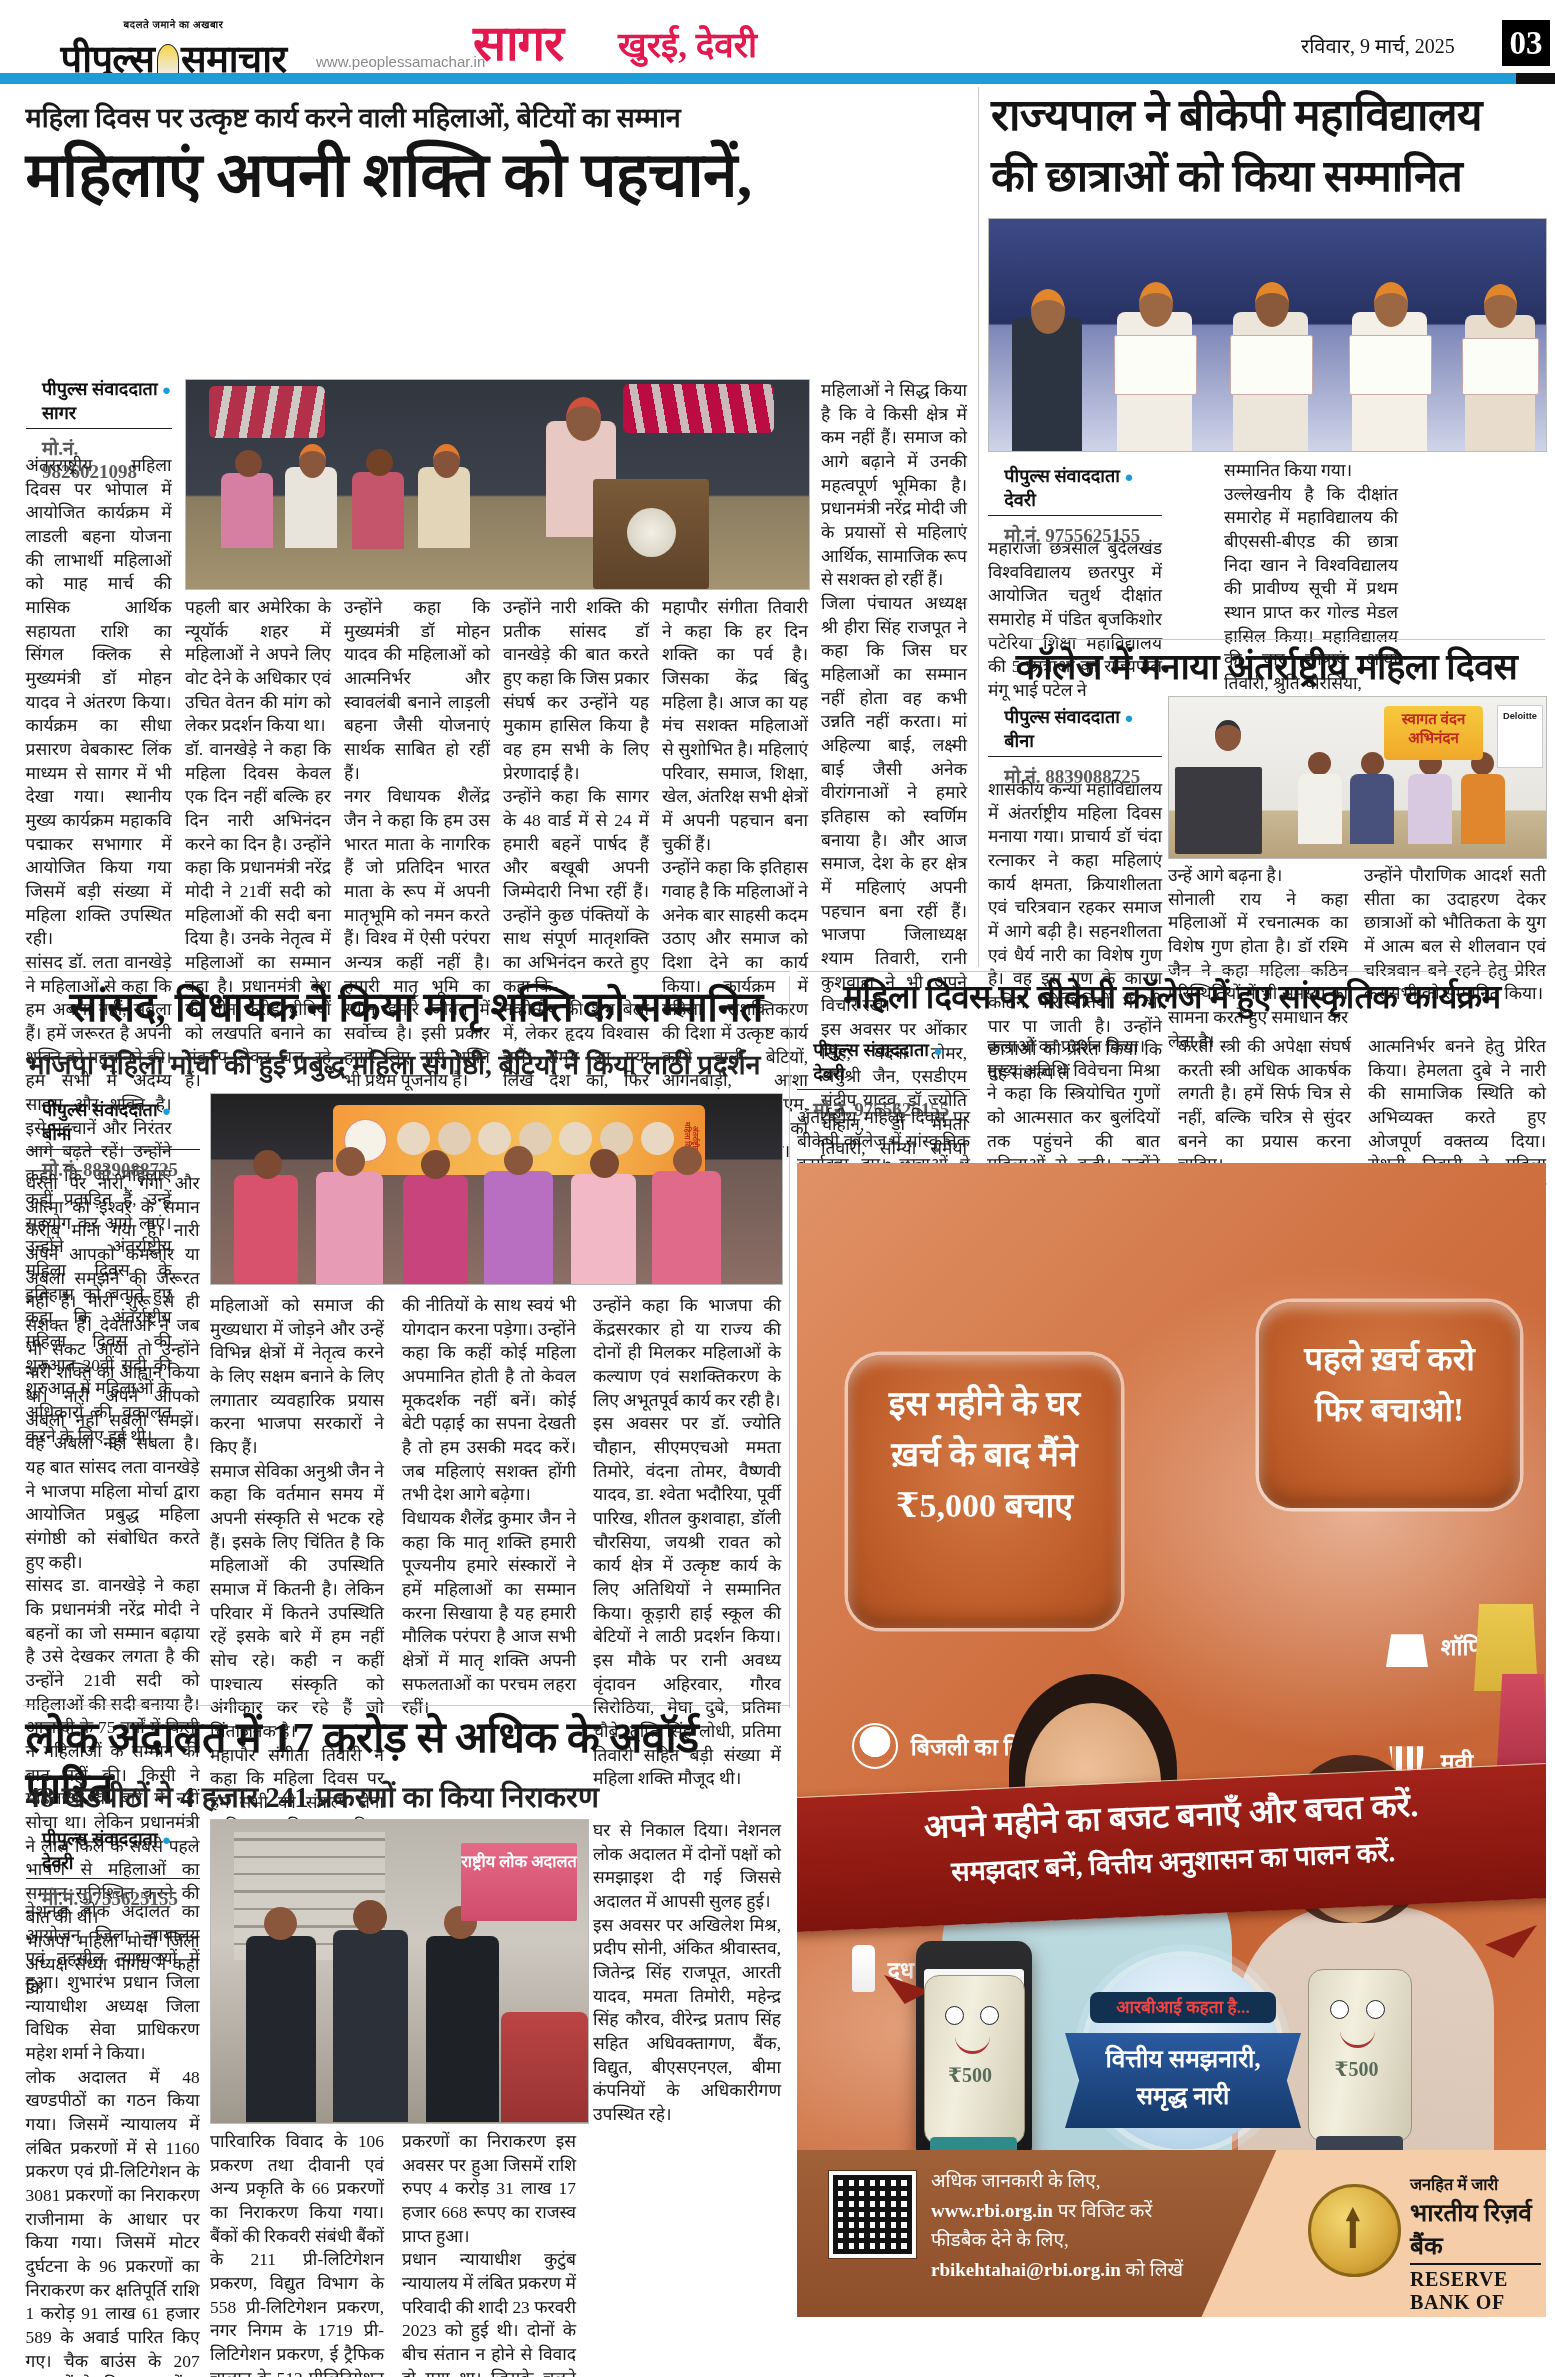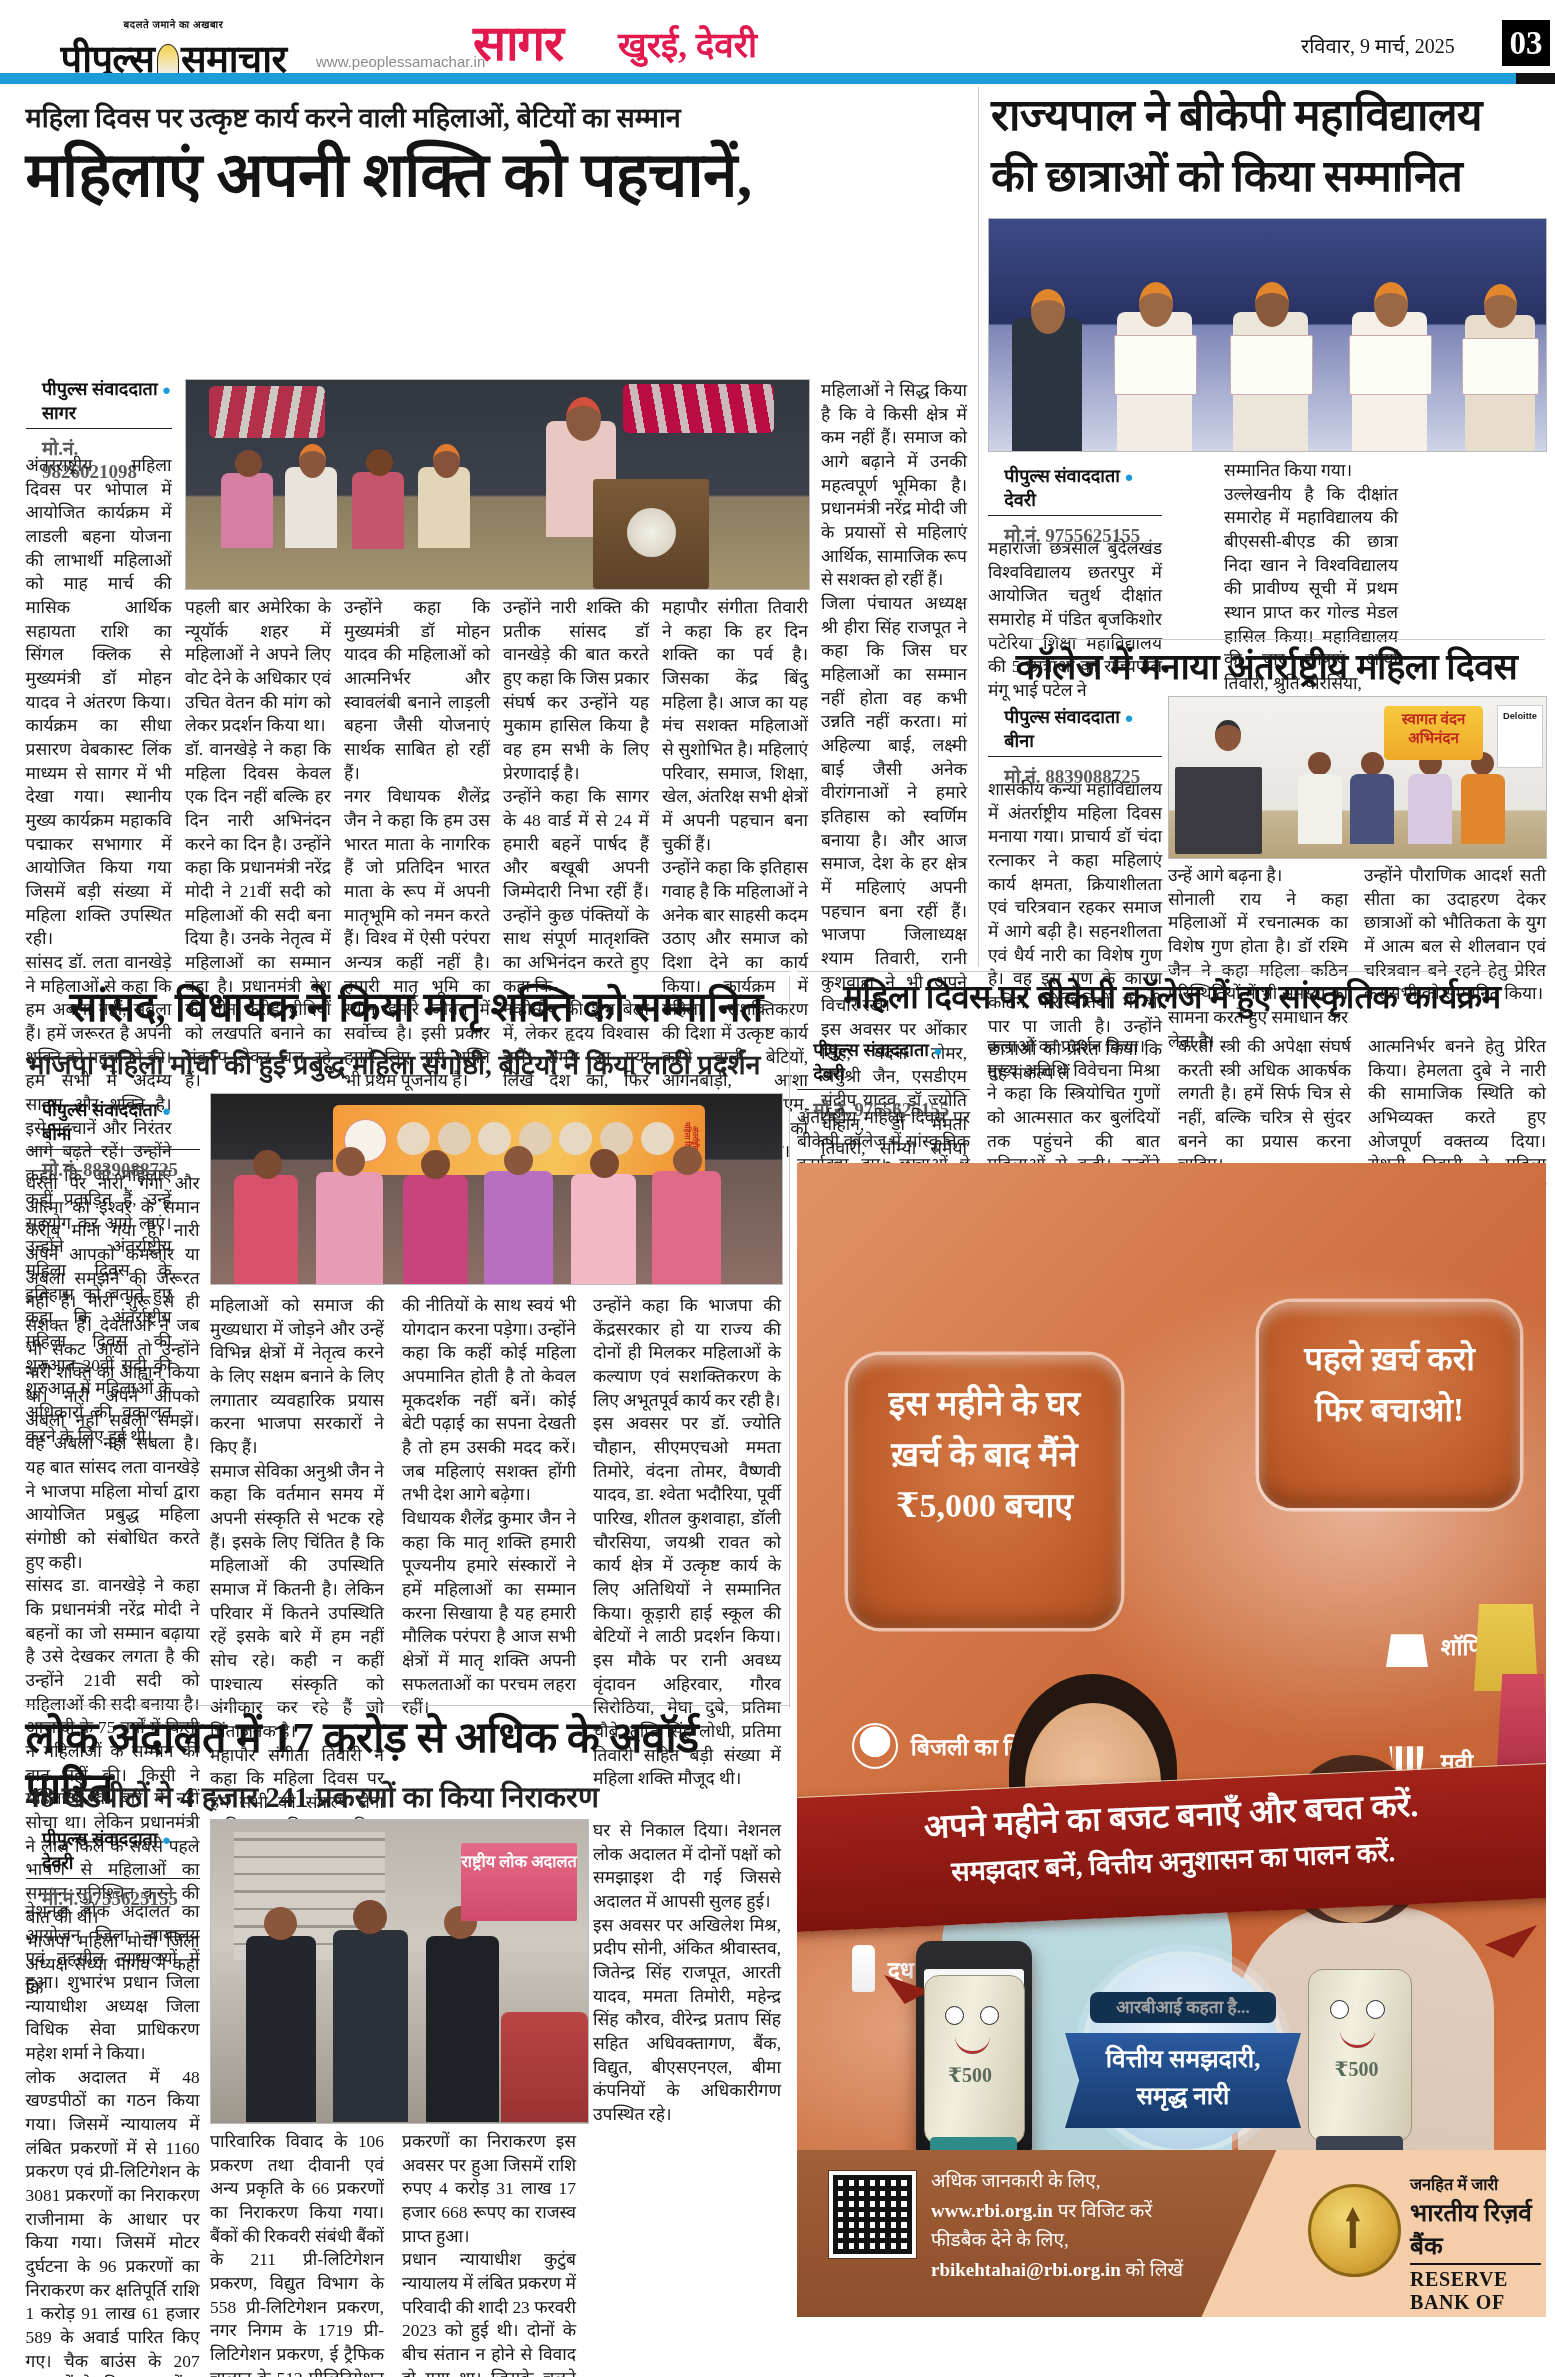--- a/index.html
+++ b/index.html
@@ -38,21 +38,21 @@
       box-shadow:0 0 0 3.5px rgba(255,255,255,.55), inset 0 5.8px 14px rgba(255,255,255,.45), inset 0 -9.3px 17.4px rgba(80,30,5,.4);
       color:#fff;font-weight:bold;text-align:center;white-space:pre-line;}
   .ad-item{display:flex;align-items:center;gap:12.8px;color:#fff;font-weight:bold;font-size:23px;}
   .ad-ic{width:42px;height:42px;position:relative;flex:0 0 42px;}
   .banner-red{background:linear-gradient(#a3231a,#7e130d);color:#fff;font-weight:bold;text-align:center;
       box-shadow:0 4.6px 10.5px rgba(60,10,0,.45);border-top:1.7px solid #e8c9a8;}
   .badge-ellipse{border-radius:50%;background:radial-gradient(circle at 50% 35%, #eef6fd 0%, #cfe3f2 55%, #9fc4e0 100%);
       box-shadow:0 0 0 5.8px rgba(255,255,255,.35), 0 0 0 12.8px rgba(220,240,255,.25);}
   .badge-ribbon{background:linear-gradient(#2a5aa0,#163a6b);color:#fff;font-weight:bold;text-align:center;white-space:pre-line;
       clip-path:polygon(0 0,100% 0,94% 50%,100% 100%,0 100%,6% 50%);}
-  .badge-pill{background:#12304f;color:#a3a3a3;font-weight:bold;text-align:center;border-radius:8.1px;}
+  .badge-pill{background:#12304f;color:#ef4444;font-weight:bold;text-align:center;border-radius:8.1px;}
   .mascot-body{background:linear-gradient(100deg,#ddd8c2,#f2efdf 40%,#cfc9b0);border:1.2px solid #9a947c;border-radius:15px;}
   .qr{background:
       repeating-linear-gradient(0deg,#131313 0 5.2px,transparent 5.2px 10.5px),
       repeating-linear-gradient(90deg,#131313 0 5.2px,#fff 5.2px 10.5px);
       border:4.6px solid #fff;outline:1.2px solid #5c3318;}
   .seal{border-radius:50%;background:radial-gradient(circle at 40% 35%, #f3d873, #d8a93c 60%, #b07f1e);
       border:3.5px solid #8a6515;}
   .rbi-hi{font-size:24.4px;font-weight:bold;color:#161616;}
   .rbi-en{font-size:20px;font-weight:bold;color:#161616;letter-spacing:0.6px;font-family:"Liberation Serif",serif;}
   .ad-white{color:#fff;font-weight:bold;}
@@ -314,21 +314,21 @@
     <div class="banner-red abs" style="left:-8.1px;top:617px;width:767px;height:123px;transform:rotate(-2.6deg);padding-top:10.5px;">
       <div style="font-size:33px;">अपने महीने का बजट बनाएँ और बचत करें.</div>
       <div style="font-size:27px;margin-top:5.8px;">समझदार बनें, वित्तीय अनुशासन का पालन करें.</div>
     </div>
 
     <div class="abs" style="left:688px;top:762px;width:52px;height:33px;background:#8e1f14;clip-path:polygon(0 60%,100% 0,55% 100%);"></div>
     <div class="abs" style="left:87px;top:812px;width:46px;height:29px;background:#8e1f14;clip-path:polygon(100% 55%,0 0,45% 100%);"></div>
 
     <div class="badge-ellipse abs" style="left:290px;top:794px;width:192px;height:192px;"></div>
     <div class="badge-pill abs" style="left:293px;top:829px;width:186px;height:31px;font-size:17.4px;line-height:31px;">आरबीआई कहता है...</div>
-    <div class="badge-ribbon abs" style="left:268px;top:870px;width:236px;height:87px;font-size:24.4px;line-height:1.5;padding-top:8.1px;">वित्तीय समझदारी,
+    <div class="badge-ribbon abs" style="left:268px;top:870px;width:236px;height:87px;font-size:24.4px;line-height:1.5;padding-top:8.1px;">वित्तीय समझनारी,
 समृद्ध नारी</div>
 
     <div class="mascot-body abs" style="left:127px;top:812px;width:99px;height:168px;">
       <div class="headc" style="left:20px;top:30px;width:17.4px;height:17.4px;background:#fff;border:1.7px solid #222;position:absolute;"></div>
       <div class="headc" style="left:55px;top:30px;width:17.4px;height:17.4px;background:#fff;border:1.7px solid #222;position:absolute;"></div>
       <div style="position:absolute;left:30px;top:60px;width:35px;height:15px;border-bottom:3.5px solid #a33;border-radius:0 0 17.4px 17.4px;"></div>
       <div style="position:absolute;left:23px;top:87px;font-weight:bold;color:#5a6a5a;font-size:20px;">₹500</div>
       <div style="position:absolute;left:4.6px;bottom:-30px;width:87px;height:37px;background:#2f8a8a;border-radius:4.6px 4.6px 11.6px 11.6px;"></div>
     </div>
     <div class="mascot-body abs" style="left:511px;top:806px;width:102px;height:171px;">

